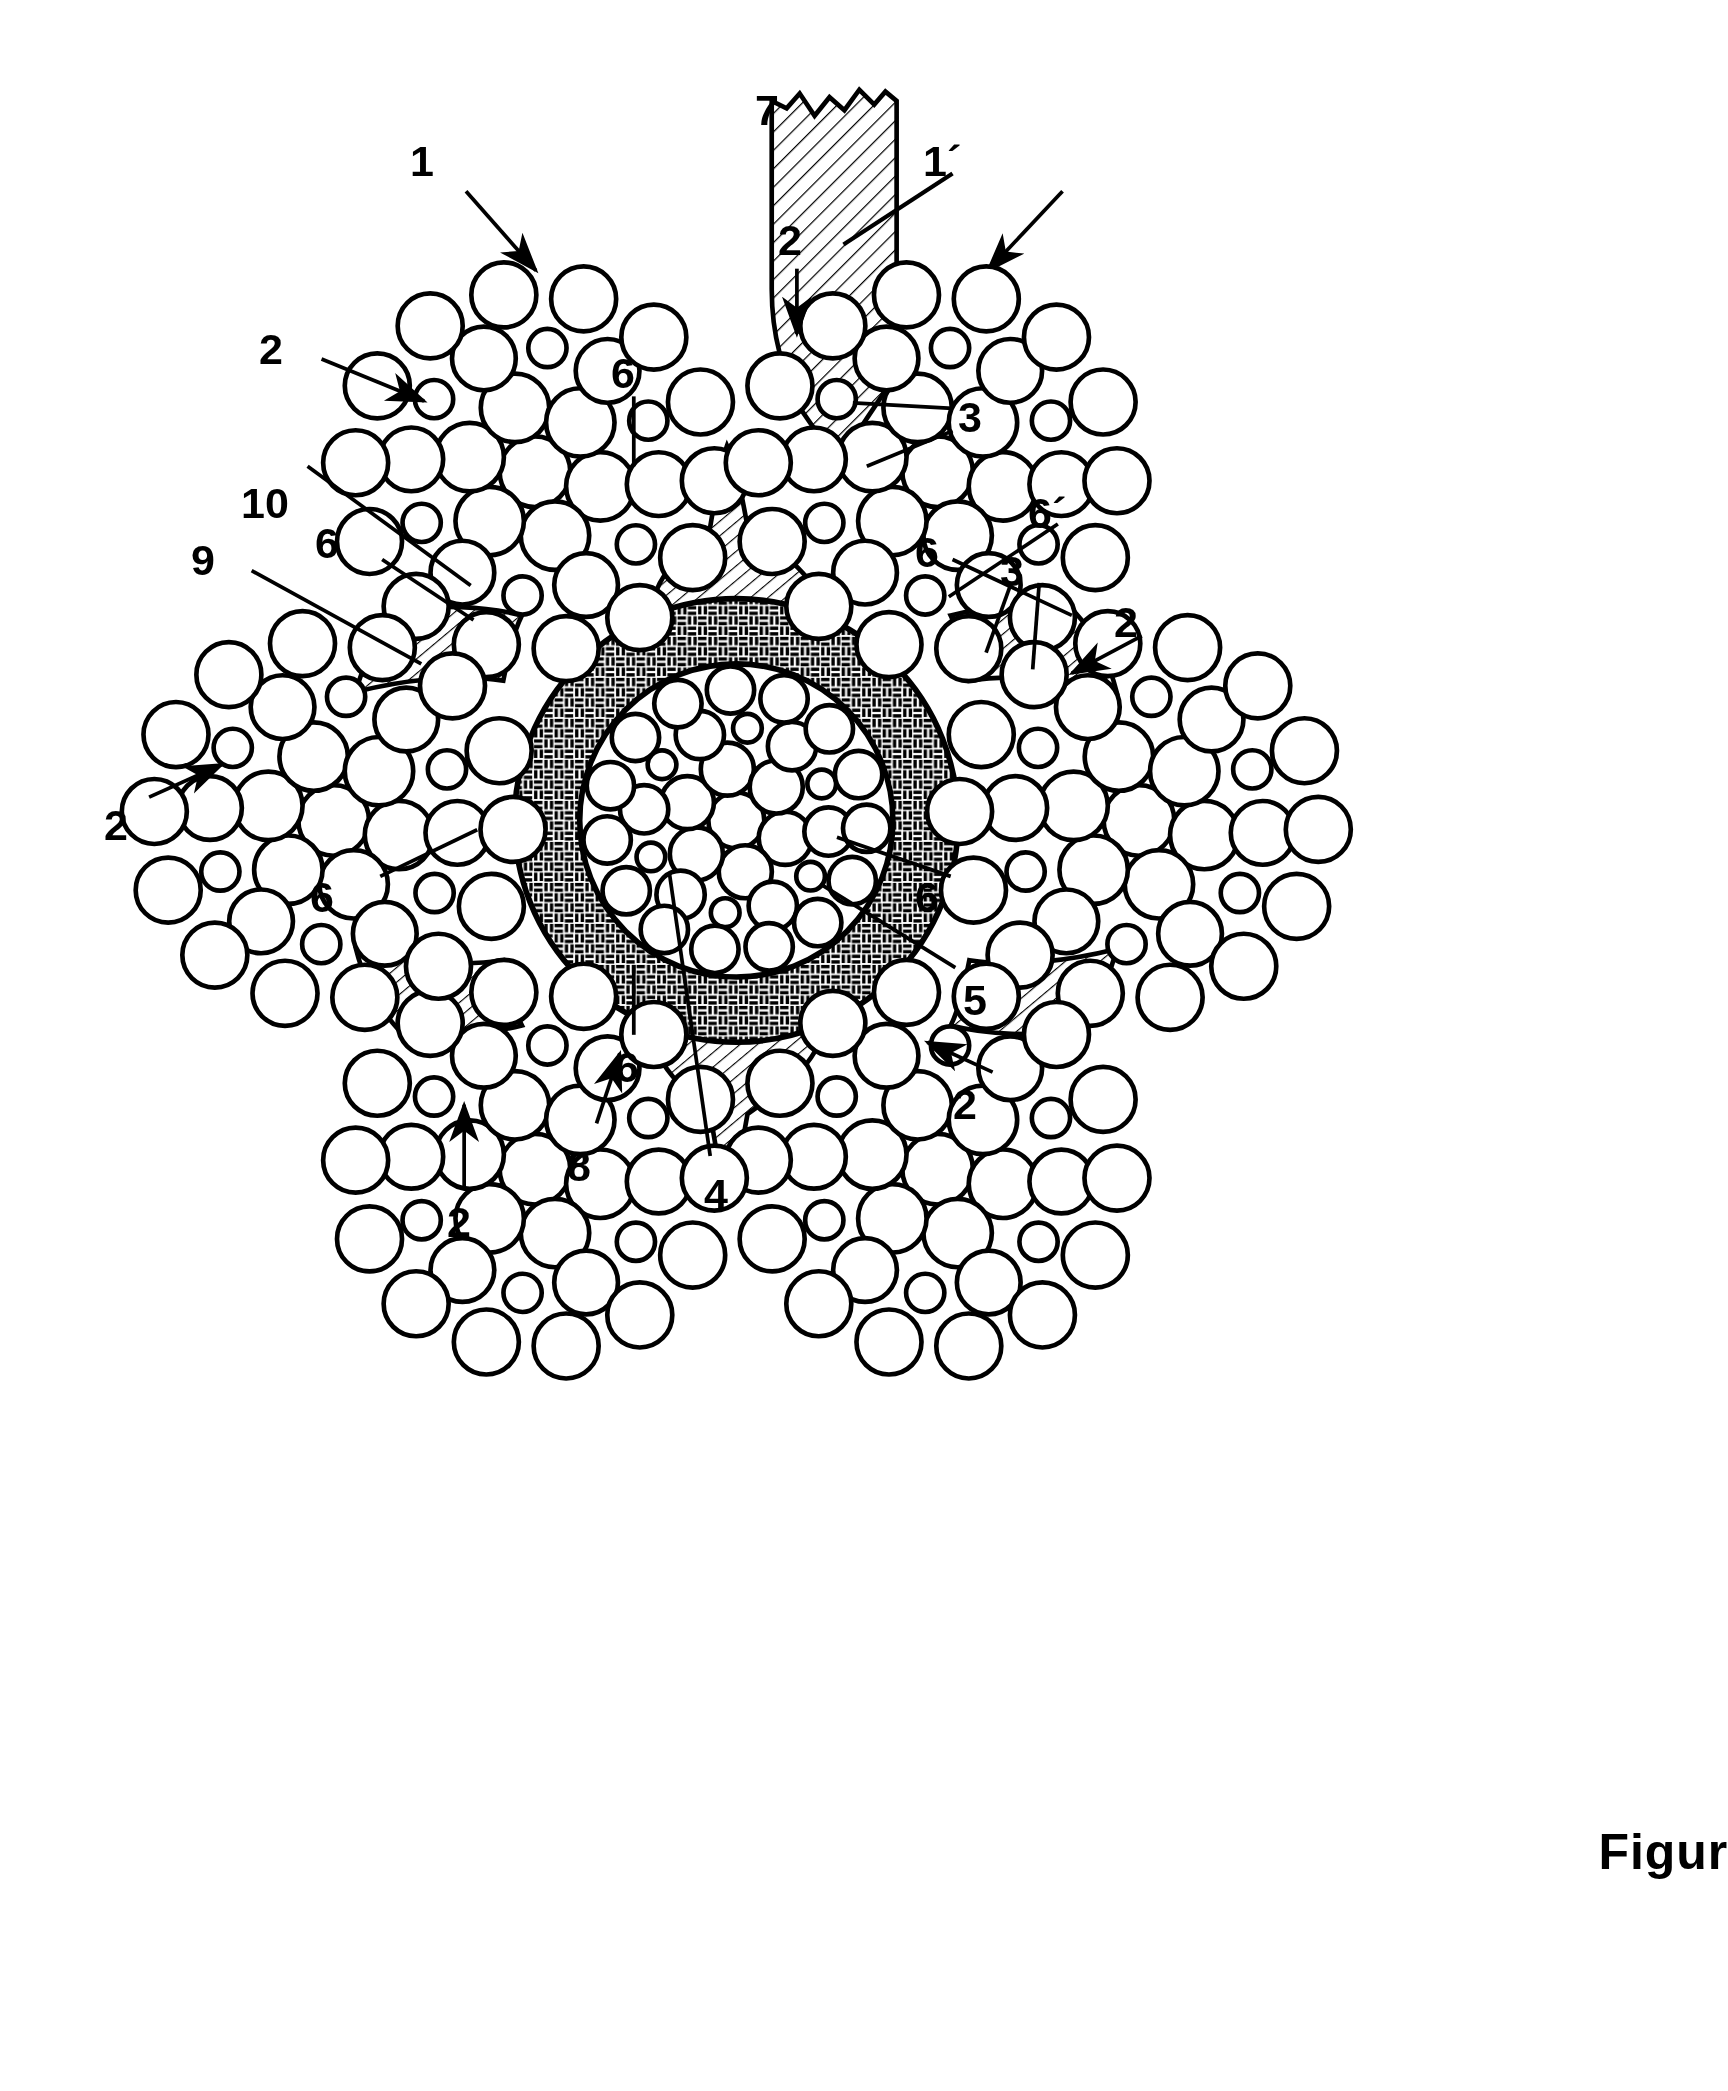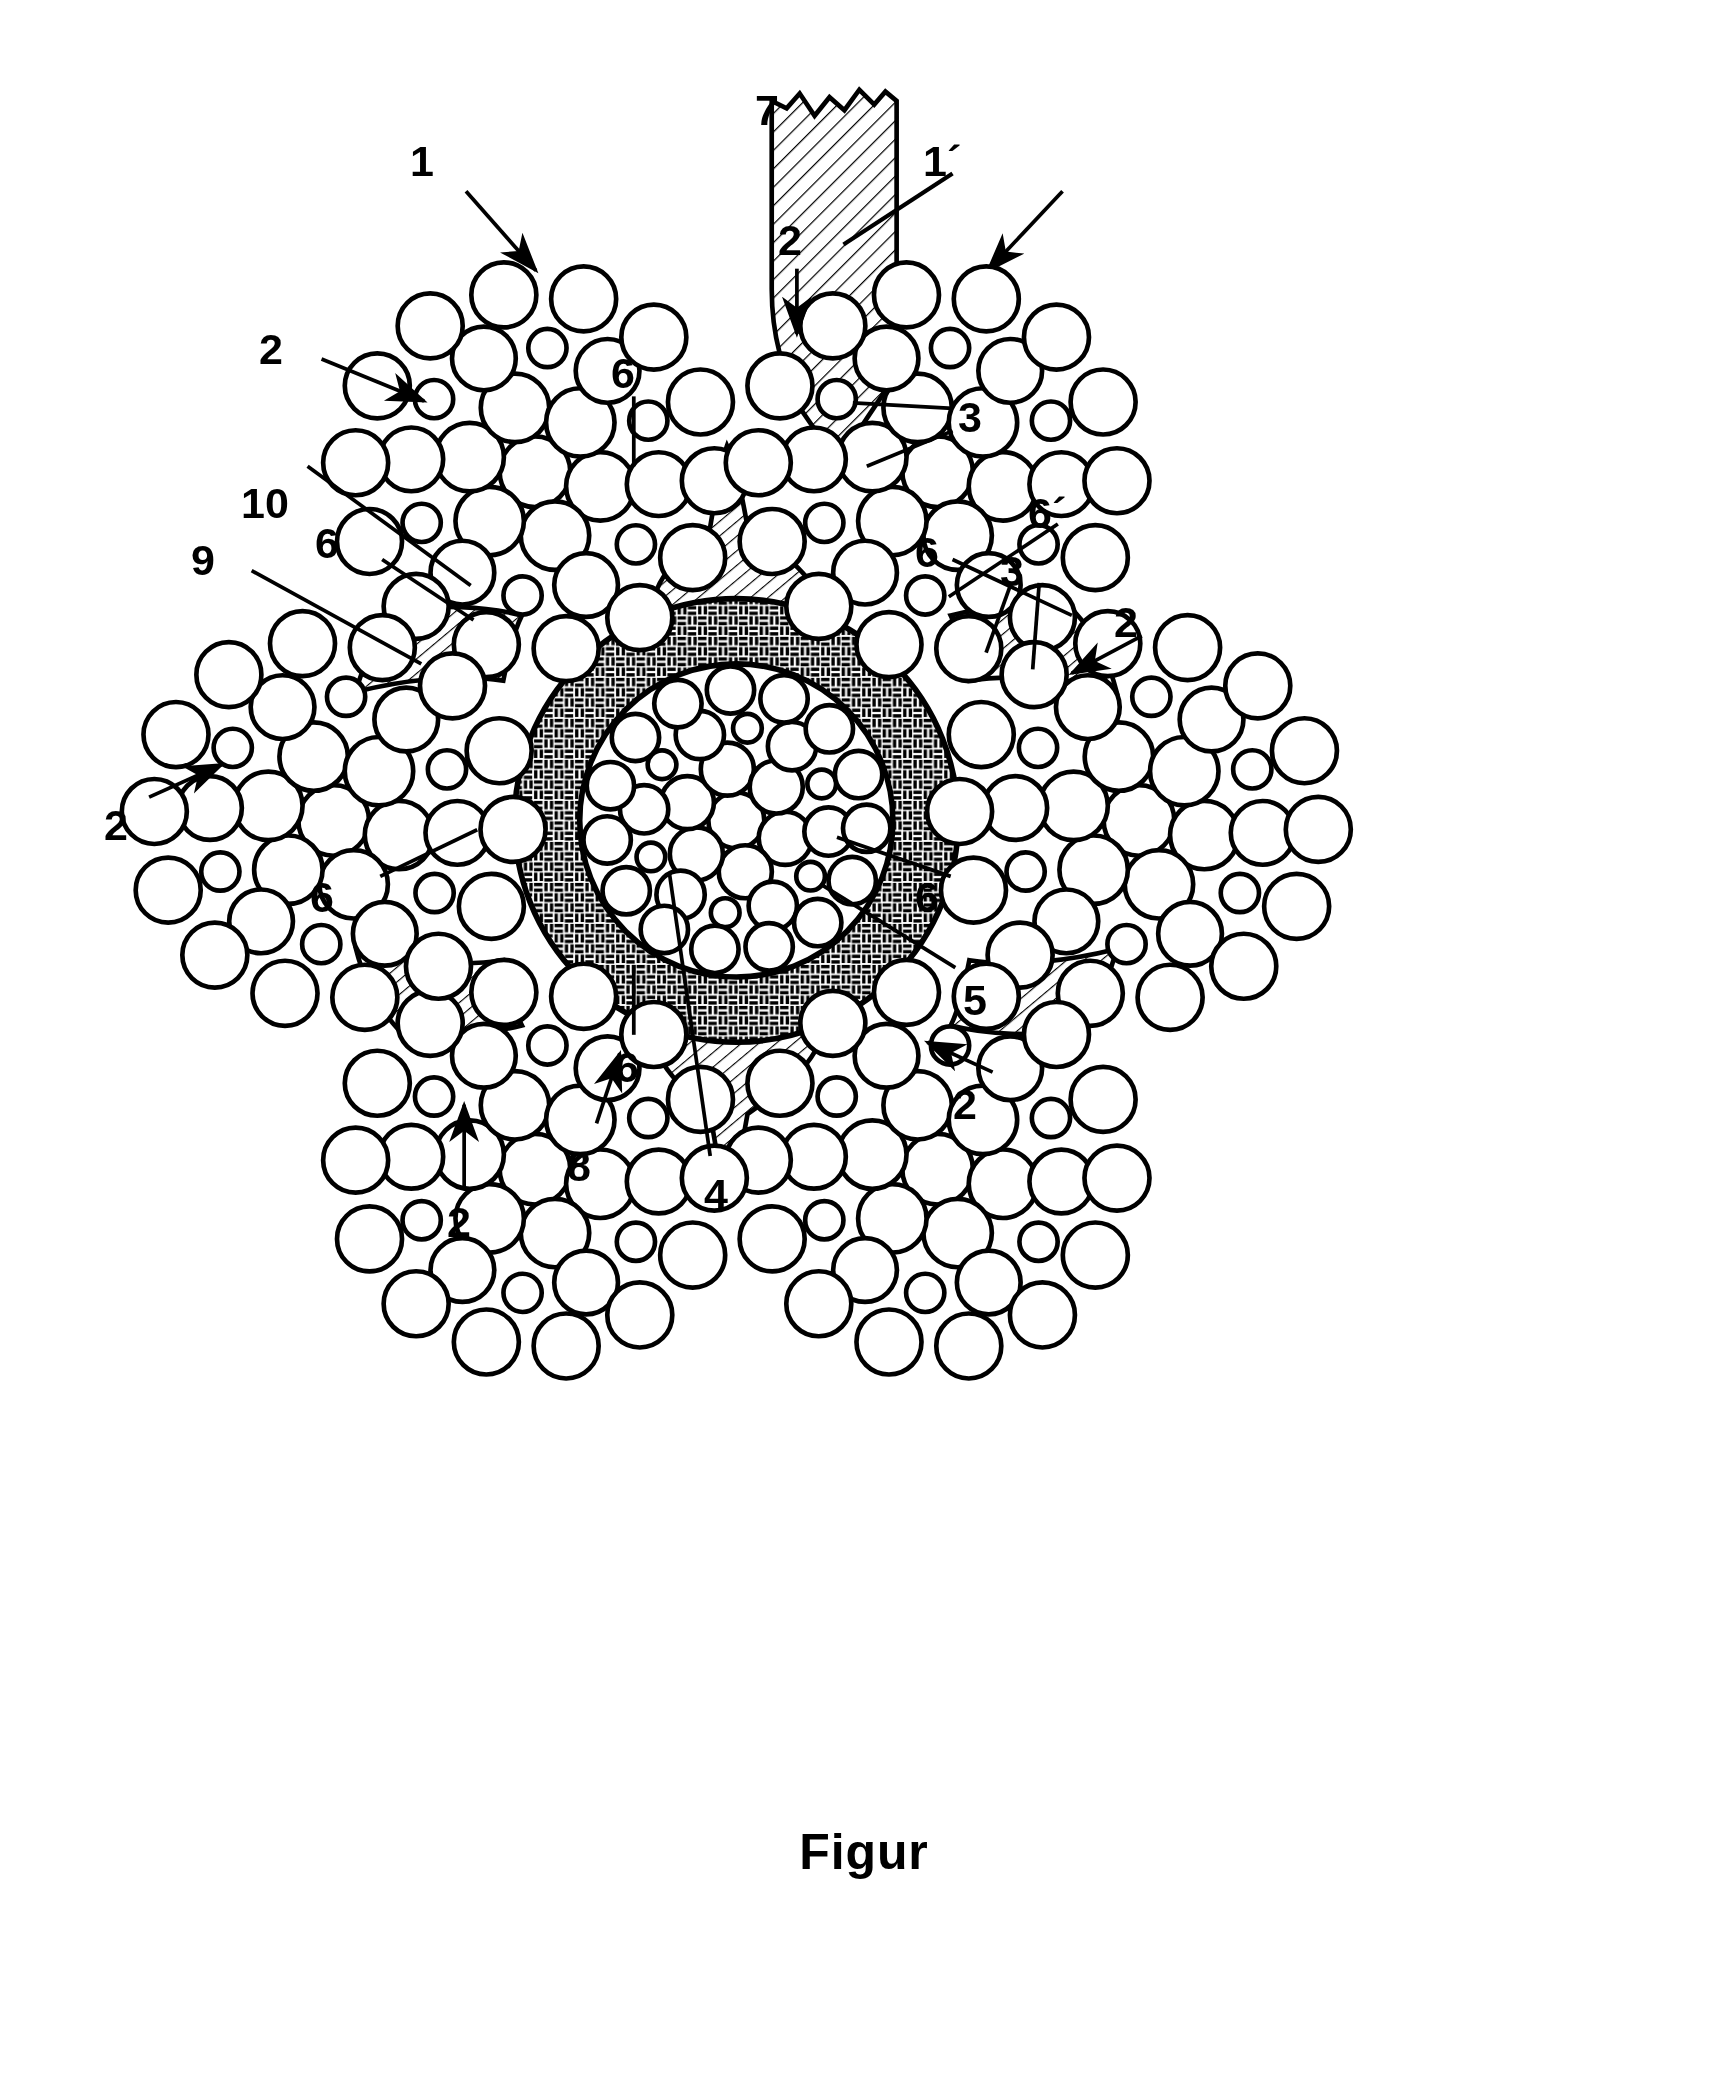--- a/index.html
+++ b/index.html
@@ -12,21 +12,21 @@
     font-weight:bold;
     font-size:43px;
     color:#000;
     line-height:1;
     white-space:nowrap;
     user-select:none;
   }
   .caption{
     position:absolute;
     left:0; right:0;
-    text-align:center;
+    text-align:right;
     font-family:"Liberation Sans",sans-serif;
     font-weight:bold;
     font-size:50px;
     color:#000;
     letter-spacing:0.9px;
   }
 </style>
 </head>
 <body>
 

